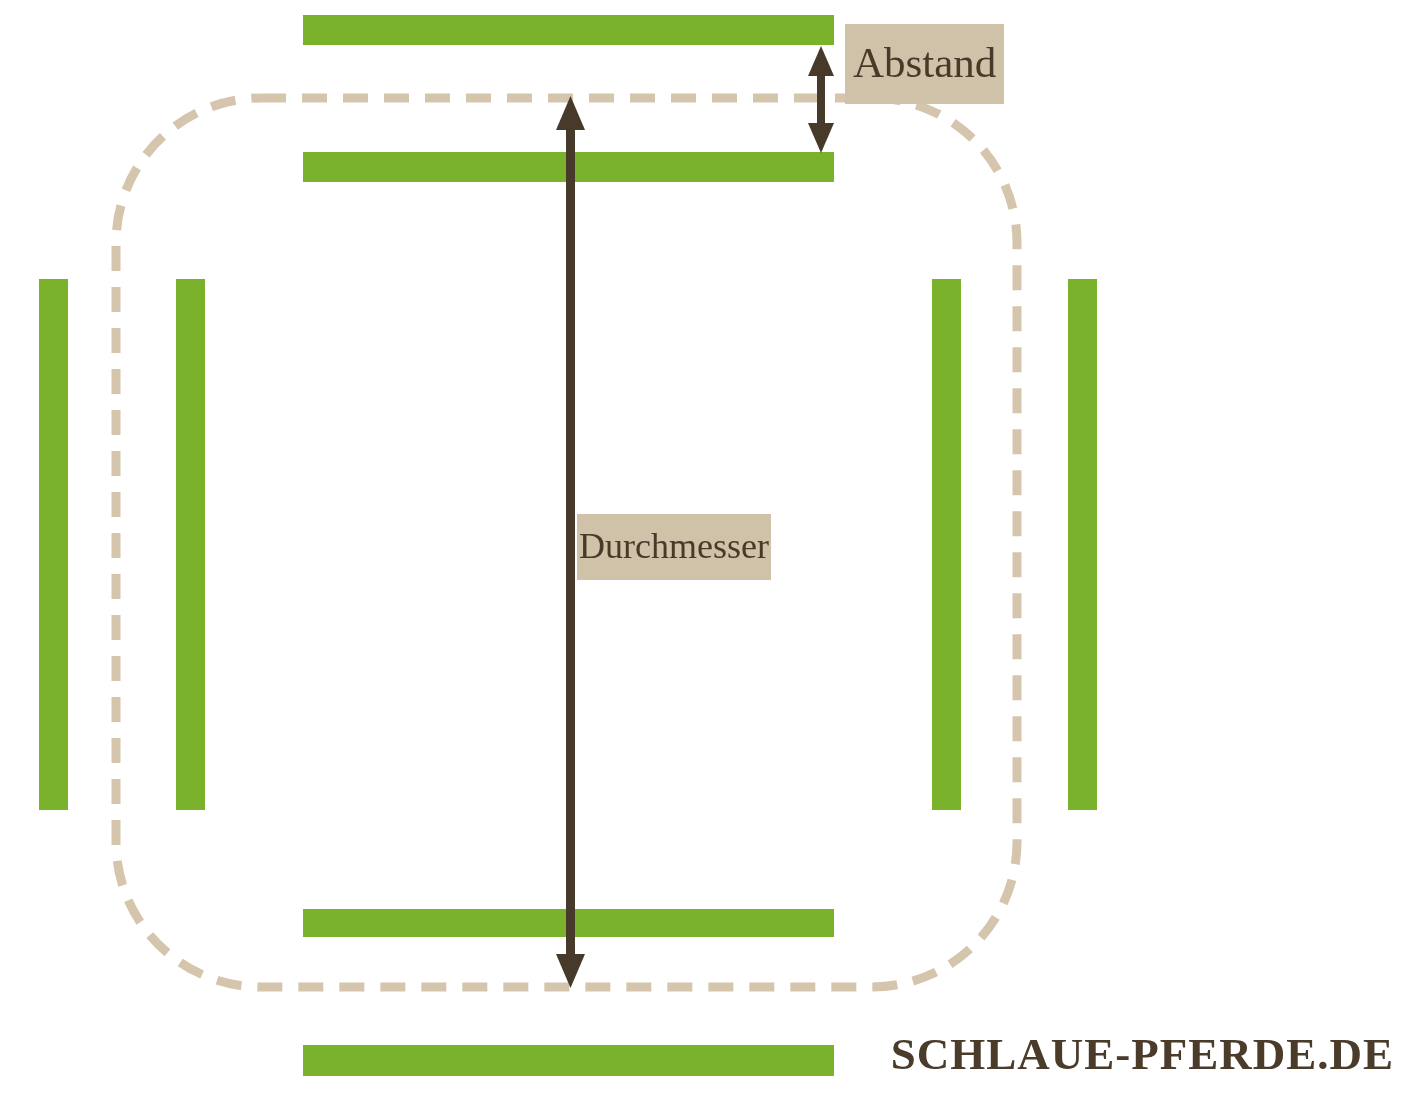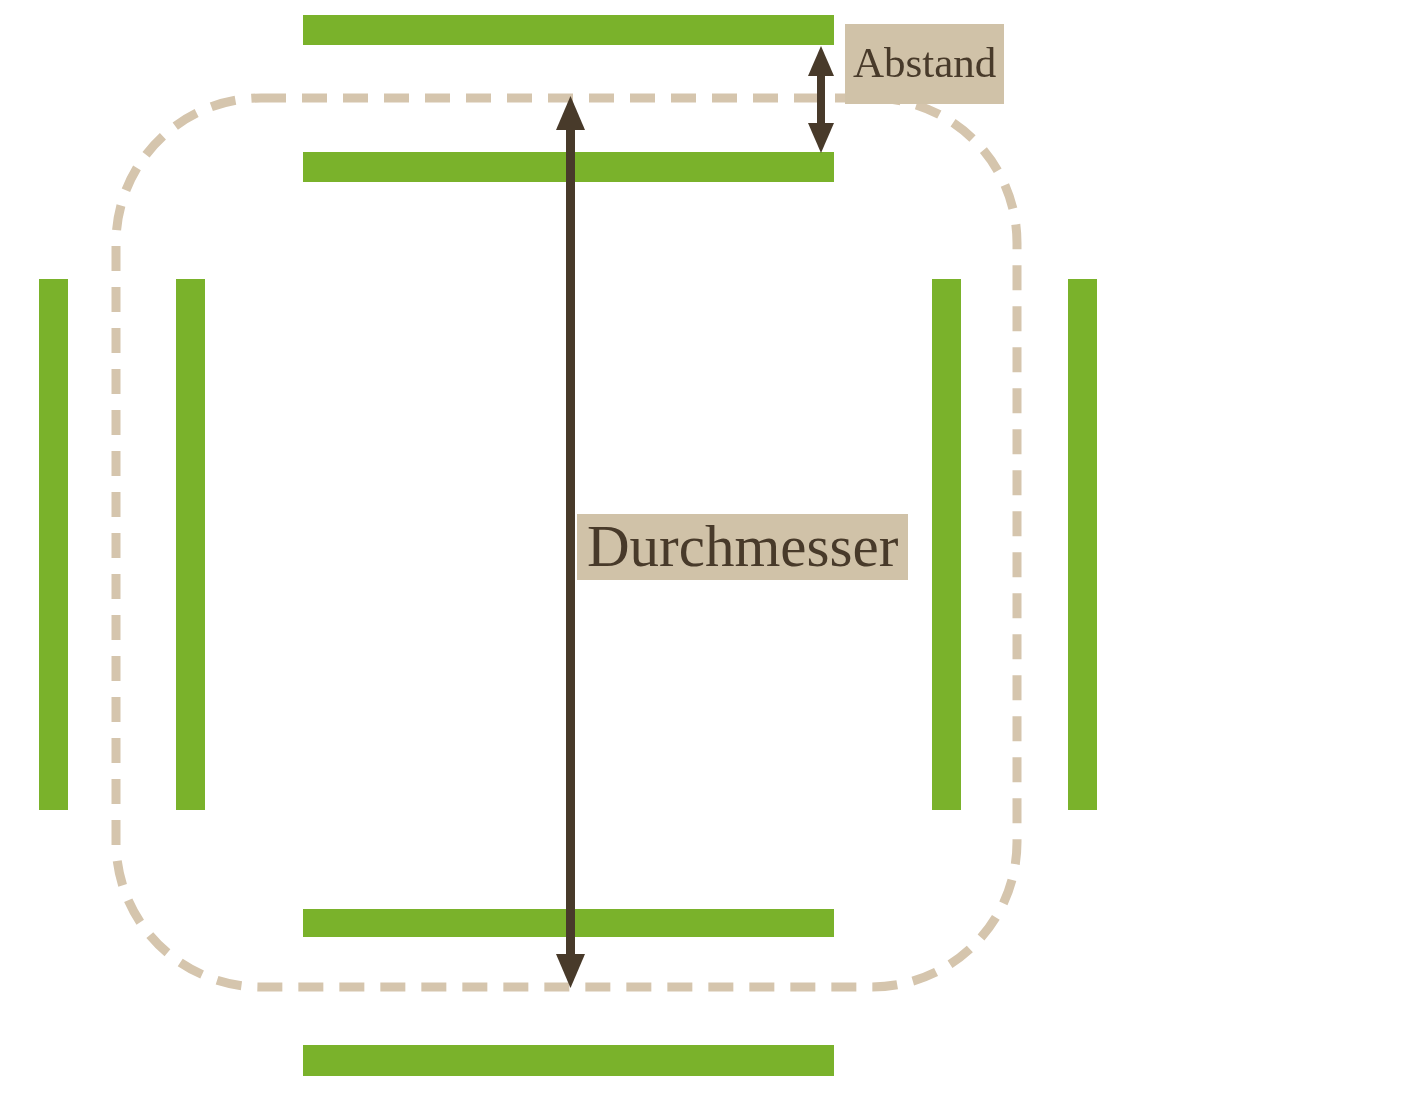--- a/index.html
+++ b/index.html
@@ -53,22 +53,22 @@
     height: 64px;
     line-height: 62px;
     padding: 8px 8px;
     font-size: 43px;
   }
   #label-durchmesser {
     left: 577px;
     top: 514px;
     height: 66px;
     line-height: 64px;
-    padding: 0 10px;
-    font-size: 59px;
+    padding: 0 2px;
+    font-size: 36px;
   }
 
   
   .watermark {
     position: absolute;
     right: 26px;
     top: 1028px;
     font-size: 45px;
     font-weight: bold;
     letter-spacing: 1px;
@@ -104,14 +104,15 @@
       <rect x="817" y="68" width="8" height="64"></rect>
       <polygon points="821,46 808,76 834,76"></polygon>
       <polygon points="821,153 808,123 834,123"></polygon>
     </g>
   </svg>
 
   <div class="measure-label" id="label-abstand">Abstand</div>
 
   <div class="measure-label" id="label-durchmesser">Durchmesser</div>
 
+  <div class="watermark">SCHLAUE-PFERDE.DE</div>
 
 </div>
 
 </body></html>

